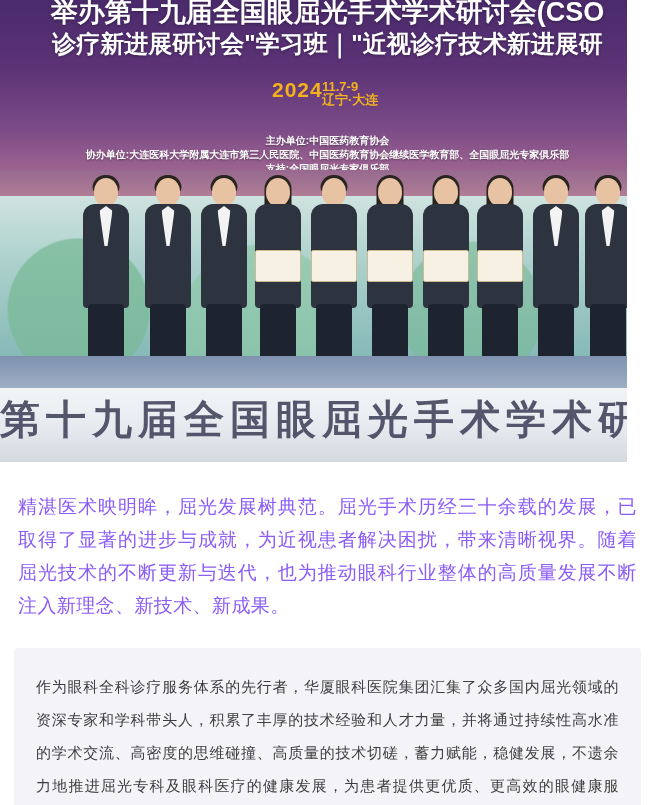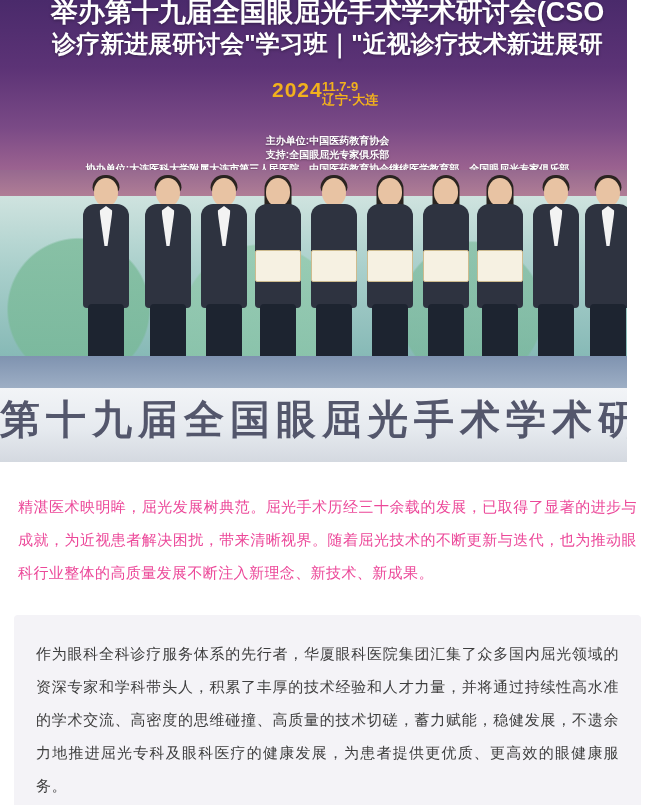--- a/index.html
+++ b/index.html
@@ -218,23 +218,23 @@
     width: 44px;
     height: 30px;
     background: #f6f1e2;
     border: 1px solid #cdbb8e;
     border-radius: 2px;
   }
   
   .para {
     margin: 0;
     padding: 28px 18px 0 18px;
-    font-size: 15px;
+    font-size: 19px;
     line-height: 33px;
-    color: #ec4899;
+    color: #8b5cf6;
     letter-spacing: .4px;
     text-align: justify;
   }
   .callout {
     margin: 26px 14px 0 14px;
     padding: 22px 22px 24px 22px;
     background: #f4f3f7;
     border-radius: 4px;
     font-size: 15px;
     line-height: 33px;
@@ -254,22 +254,22 @@
     <div class="banner-top">
       <div class="headline1">举办第十九届全国眼屈光手术学术研讨会(CSO</div>
       <div class="headline2">诊疗新进展研讨会"学习班｜"近视诊疗技术新进展研</div>
       <div class="year">2024</div>
       <div class="date-block">
         <div>11.7-9</div>
         <div>辽宁·大连</div>
       </div>
       <div class="org-lines">
         <div>主办单位:中国医药教育协会</div>
+        <div>协办单位:大连医科大学附属大连市第三人民医院、中国医药教育协会继续医学教育部、全国眼屈光专家俱乐部</div>
         <div>支持:全国眼屈光专家俱乐部</div>
-        <div>协办单位:大连医科大学附属大连市第三人民医院、中国医药教育协会继续医学教育部、全国眼屈光专家俱乐部</div>
       </div>
     </div>
 
     <div class="scenery"></div>
 
     <div class="people">
       <div class="person" style="left:78px">
           <div class="hair"></div>
           <div class="head"></div>
           <div class="body"></div>

